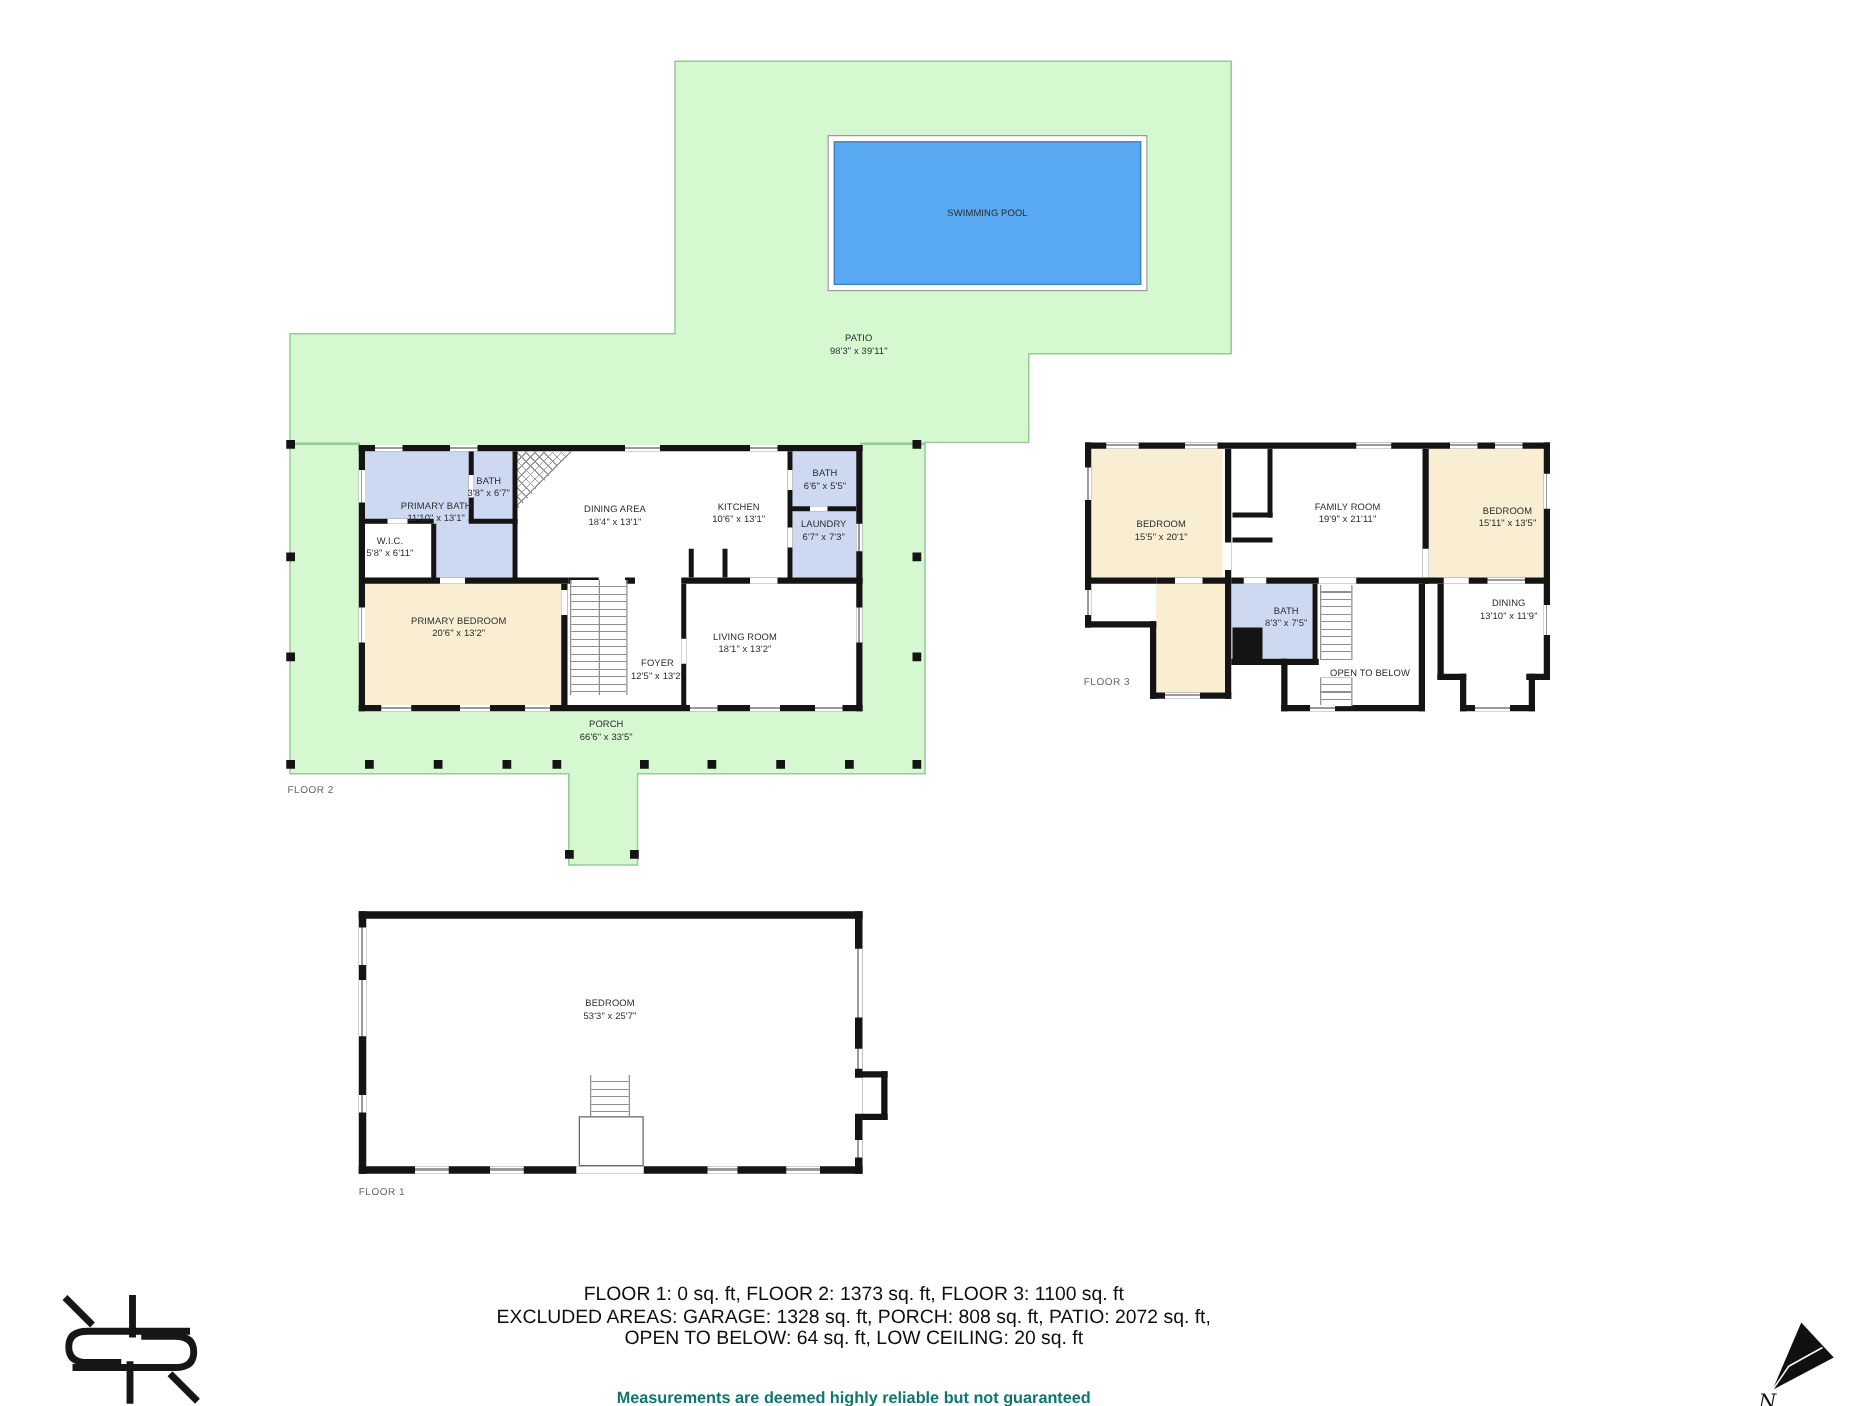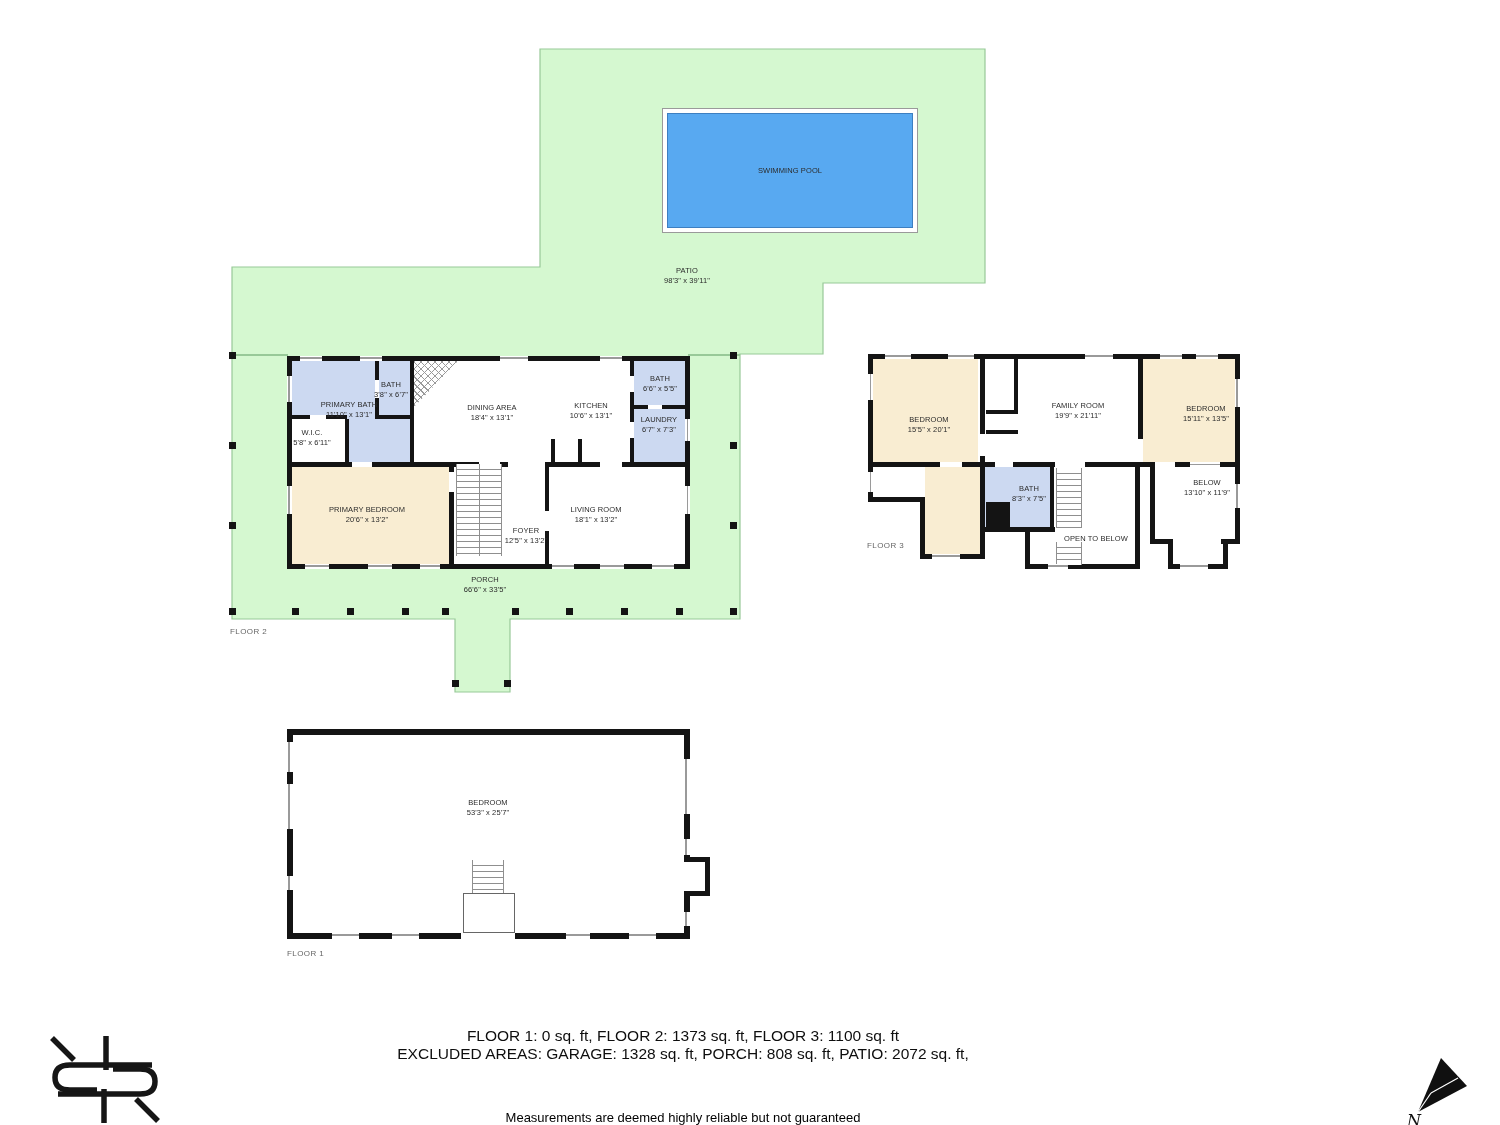--- a/index.html
+++ b/index.html
@@ -28,21 +28,21 @@
   .vest{position:absolute;background:#fff;border:1.5px solid #666;box-sizing:border-box;}
   .lab{position:absolute;transform:translate(-50%,-50%);text-align:center;
        font-size:7.5px;line-height:1.35;color:#2b2b2b;letter-spacing:.1px;white-space:nowrap;}
   .tag{position:absolute;font-size:8px;color:#666;letter-spacing:.4px;}
   .pool-outer{position:absolute;background:#fff;border:1px solid #9a9a9a;box-sizing:border-box;}
   .pool-inner{position:absolute;background:#58a9f1;border:1px solid #3d7fc1;box-sizing:border-box;}
   .summary{position:absolute;left:33px;width:1300px;top:1003px;text-align:center;color:#0e0e0e;}
   .summary .t{font-size:17px;font-weight:bold;margin-bottom:3px;}
   .summary .l{font-size:15.5px;line-height:17.5px;}
   .disclaimer{position:absolute;left:33px;width:1300px;top:1086px;text-align:center;
-              font-size:13px;color:#000000;}
+              font-size:13px;color:#0f766e;font-weight:bold;}
 </style>
 </head>
 <body>
 
 <div id="canvas">
 
   <svg width="1500" height="1125" style="position:absolute;left:0;top:0">
     <polygon points="540,25 985,25 985,259 823,259 823,330 740,330 740,595 510,595 510,668 455,668 455,595 232,595 232,243 540,243" fill="#d5f8d0" stroke="#98c998" stroke-width="1.2"></polygon>
   </svg>
   <i class="pline" style="left:232px;top:330px;width:56px;height:1.5px"></i>
@@ -155,21 +155,21 @@
       <div>10'6" x 13'1"</div>
     </div>
     <div class="lab" style="left:660px;top:360px">
       <div>BATH</div>
       <div>6'6" x 5'5"</div>
     </div>
     <div class="lab" style="left:659px;top:401px">
       <div>LAUNDRY</div>
       <div>6'7" x 7'3"</div>
     </div>
-    <div class="lab" style="left:367px;top:491px">
+    <div class="lab" style="left:367px;top:478px">
       <div>PRIMARY BEDROOM</div>
       <div>20'6" x 13'2"</div>
     </div>
     <div class="lab" style="left:526px;top:512px">
       <div>FOYER</div>
       <div>12'5" x 13'2"</div>
     </div>
     <div class="lab" style="left:596px;top:491px">
       <div>LIVING ROOM</div>
       <div>18'1" x 13'2"</div>
@@ -248,21 +248,21 @@
     </div>
     <div class="lab" style="left:1206px;top:390px">
       <div>BEDROOM</div>
       <div>15'11" x 13'5"</div>
     </div>
     <div class="lab" style="left:1029px;top:470px">
       <div>BATH</div>
       <div>8'3" x 7'5"</div>
     </div>
     <div class="lab" style="left:1207px;top:464px">
-      <div>BELOW</div>
+      <div>DINING</div>
       <div>13'10" x 11'9"</div>
     </div>
     <div class="lab" style="left:1096px;top:515px">
       <div>OPEN TO BELOW</div>
     </div>
     <div class="tag" style="left:867px;top:517px">FLOOR 3</div>
   </div>
 
   <div>
     <i class="w" style="left:287px;top:705px;width:403px;height:6px"></i>
@@ -293,20 +293,21 @@
     <div class="lab" style="left:488px;top:784px">
       <div>BEDROOM</div>
       <div>53'3" x 25'7"</div>
     </div>
     <div class="tag" style="left:287px;top:925px">FLOOR 1</div>
   </div>
 
   <div class="summary">
     <div class="l">FLOOR 1: 0 sq. ft, FLOOR 2: 1373 sq. ft, FLOOR 3: 1100 sq. ft</div>
     <div class="l">EXCLUDED AREAS: GARAGE: 1328 sq. ft, PORCH: 808 sq. ft, PATIO: 2072 sq. ft,</div>
+    <div class="l">OPEN TO BELOW: 64 sq. ft, LOW CEILING: 20 sq. ft</div>
   </div>
   <div class="disclaimer">Measurements are deemed highly reliable but not guaranteed</div>
 
   <svg width="130" height="95" viewBox="0 0 130 95" style="position:absolute;left:40px;top:1008px">
     <g stroke="#161616" stroke-width="5.5" fill="none">
       <path d="M12 6 L34 28"></path>
       <path d="M112 33 H30 Q15 33 15 45.5 Q15 58 30 58 H57"></path>
       <path d="M66 4 V38"></path>
       <path d="M18 62 H100 Q115 62 115 49.5 Q115 37 100 37 H73"></path>
       <path d="M118 89 L96 67"></path>

